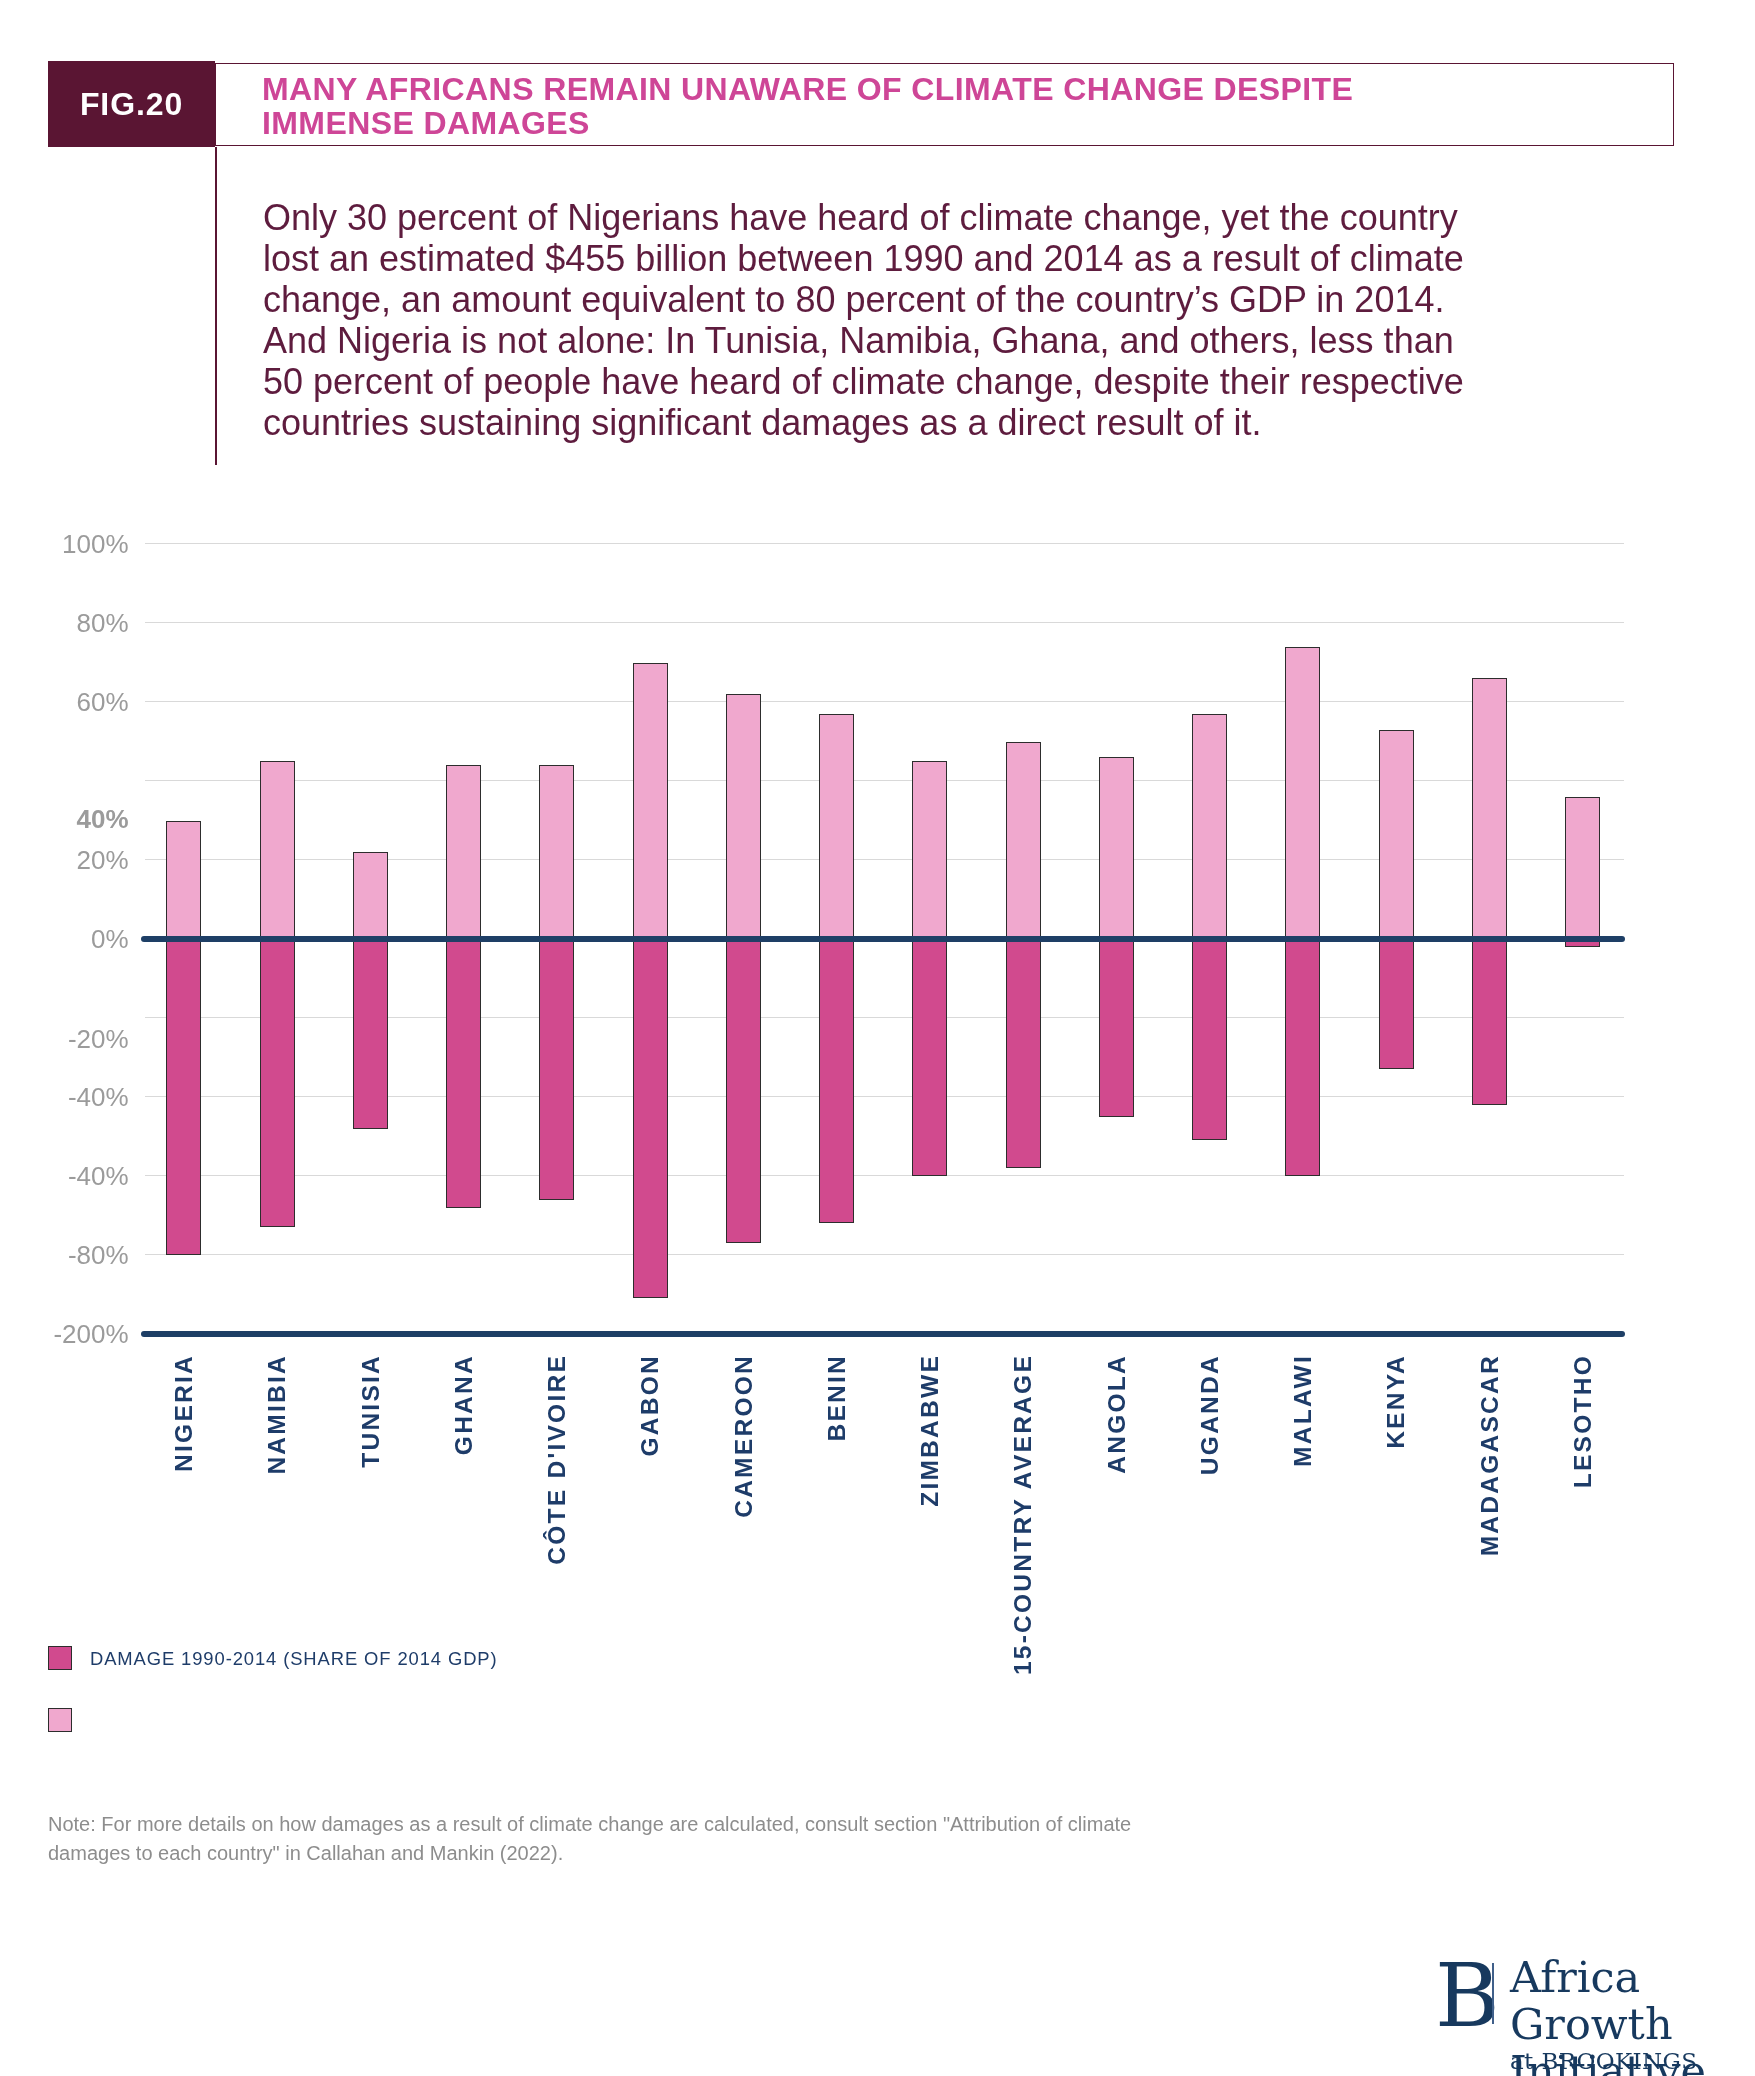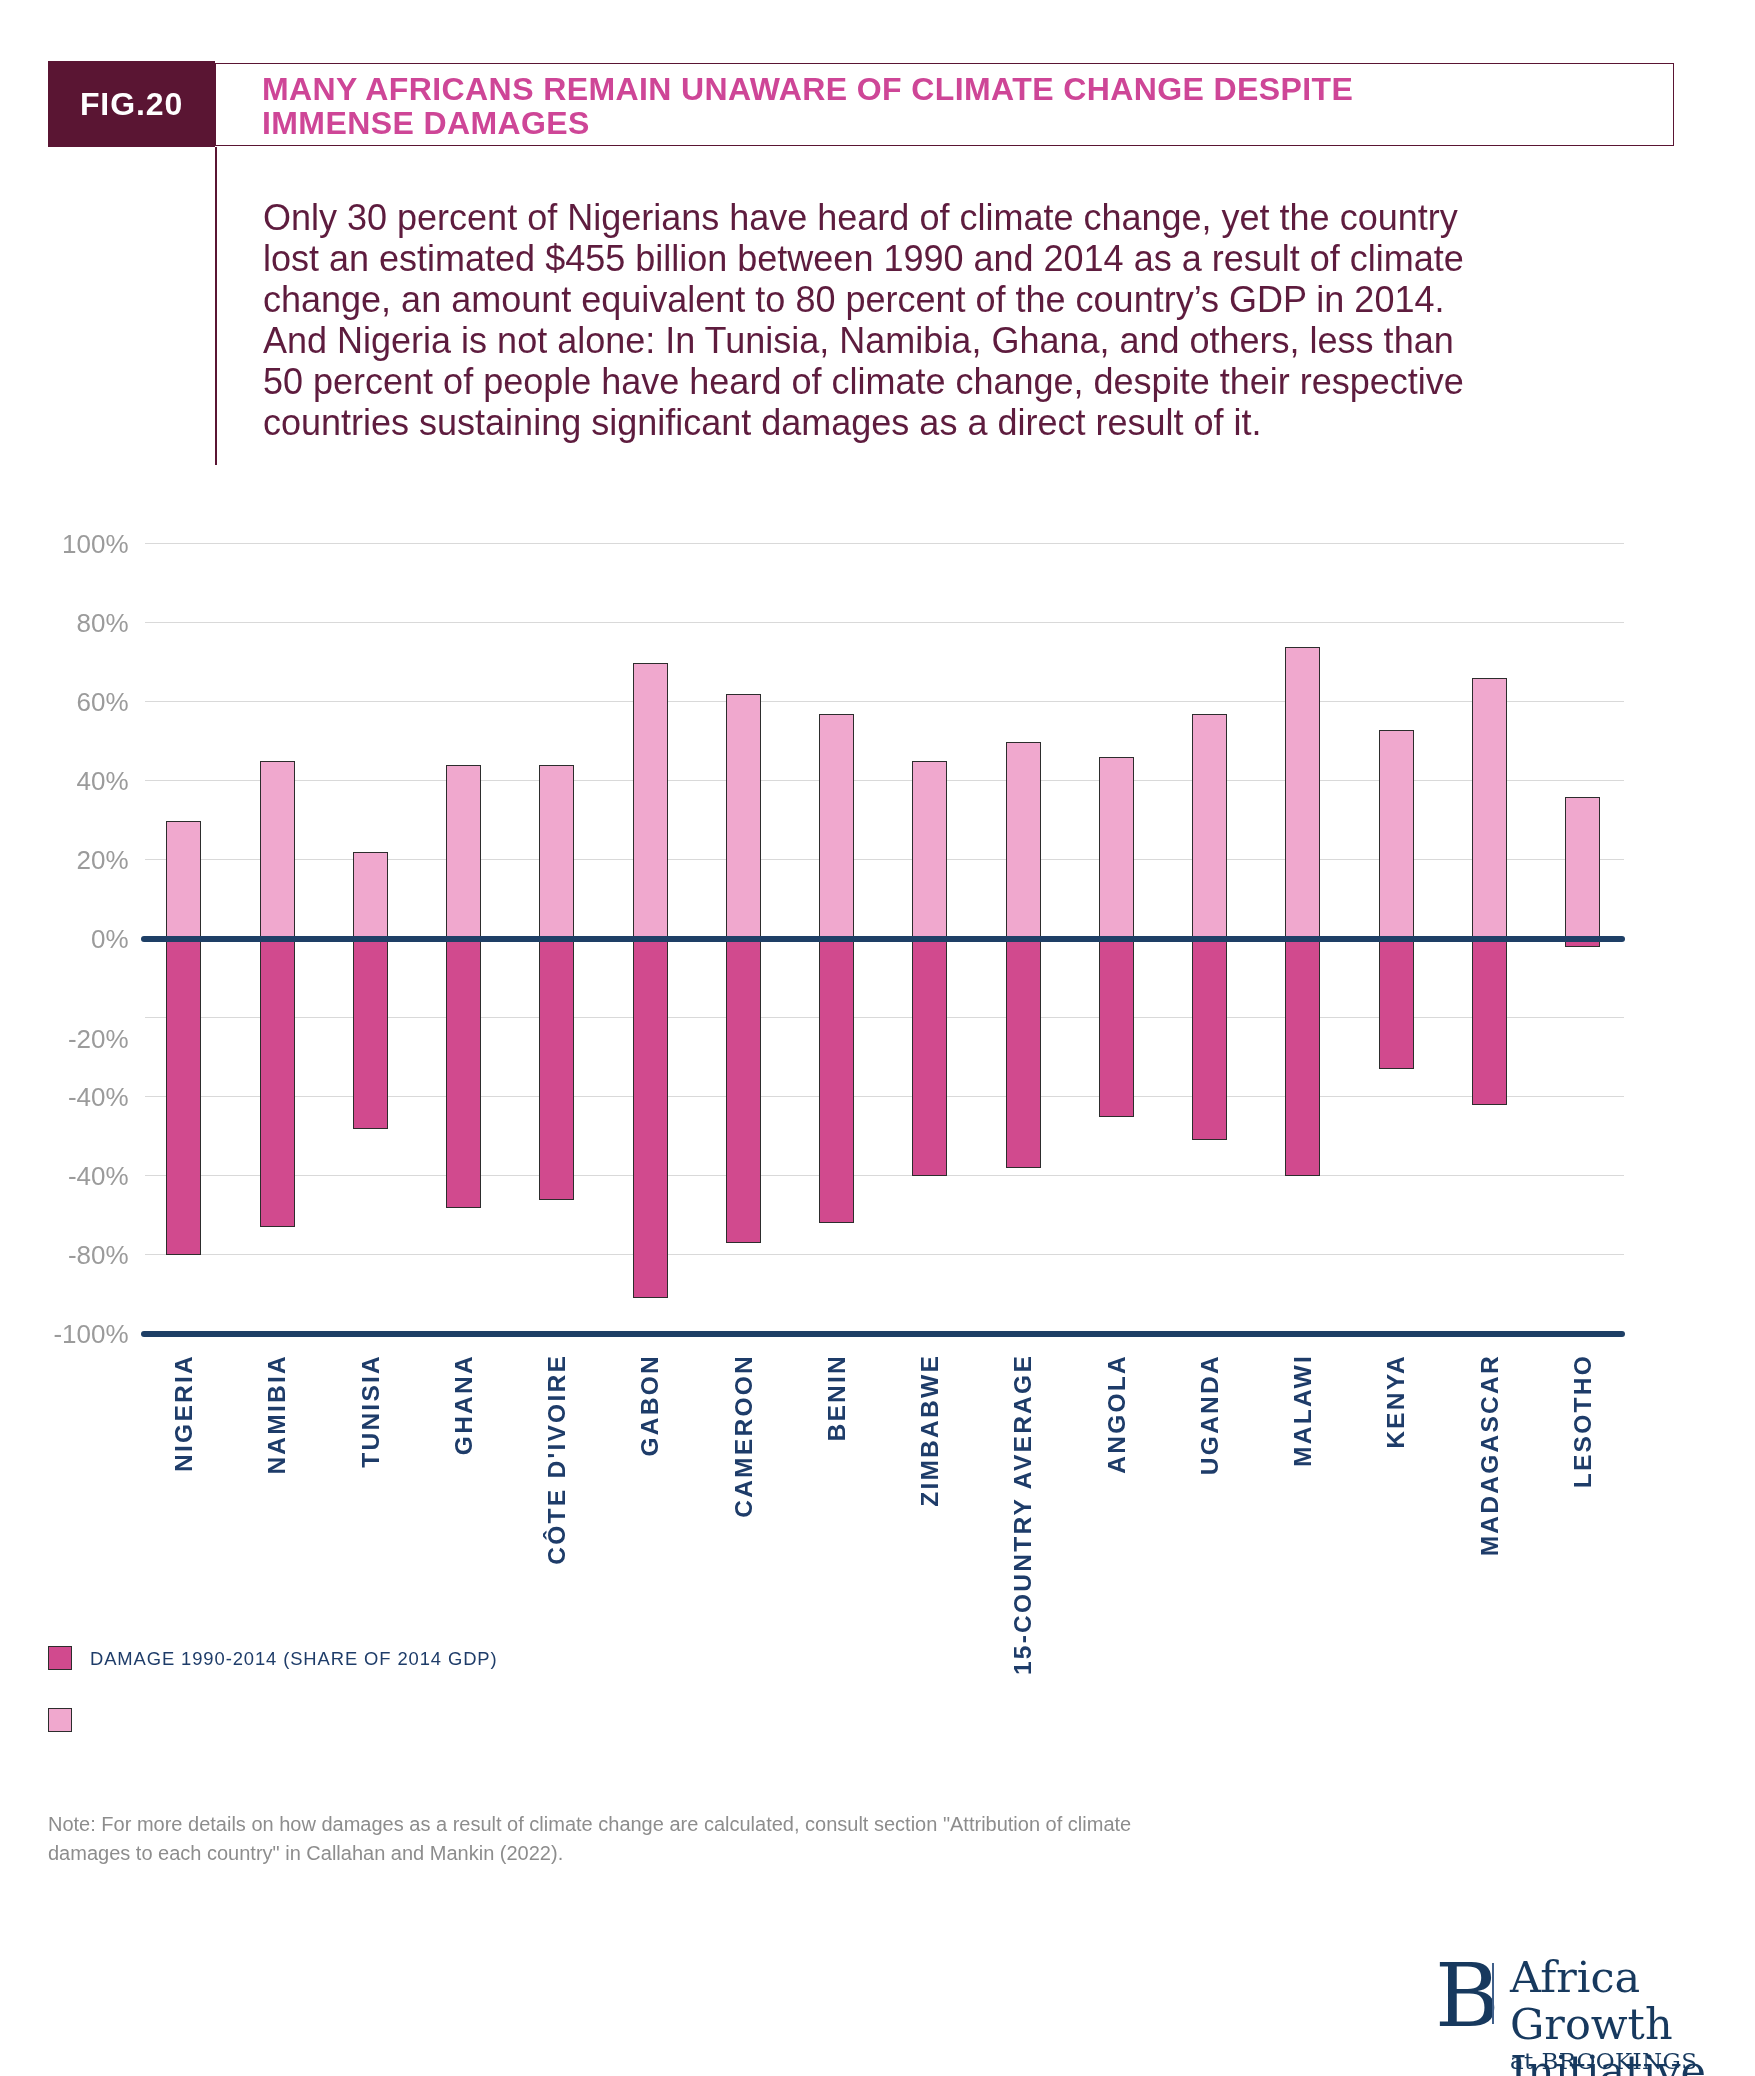--- a/index.html
+++ b/index.html
@@ -188,33 +188,33 @@
 countries sustaining significant damages as a direct result of it.</div>
 
   <div id="chart">
       <div class="gridline" style="top: 543px;"></div>
       <div class="ytick" style="top: 528px;">100%</div>
       <div class="gridline" style="top: 622px;"></div>
       <div class="ytick" style="top: 607px;">80%</div>
       <div class="gridline" style="top: 701px;"></div>
       <div class="ytick" style="top: 686px;">60%</div>
       <div class="gridline" style="top: 780px;"></div>
-      <div class="ytick" style="top: 765px;">40%</div>
+      <div class="ytick" style="top: 803px; font-weight: bold;">40%</div>
       <div class="gridline" style="top: 859px;"></div>
       <div class="ytick" style="top: 844px;">20%</div>
       <div class="ytick" style="top: 923px;">0%</div>
       <div class="gridline" style="top: 1017px;"></div>
       <div class="ytick" style="top: 1023px;">-20%</div>
       <div class="gridline" style="top: 1096px;"></div>
       <div class="ytick" style="top: 1081px;">-40%</div>
       <div class="gridline" style="top: 1175px;"></div>
       <div class="ytick" style="top: 1160px;">-40%</div>
       <div class="gridline" style="top: 1254px;"></div>
       <div class="ytick" style="top: 1239px;">-80%</div>
-      <div class="ytick" style="top: 1318px;">-100%</div>
+      <div class="ytick" style="top: 1318px;">-200%</div>
       <div class="bar" title="NIGERIA: 30%" style="left: 166px; top: 821px; height: 118px; background: rgb(240, 168, 206);"></div>
       <div class="bar" title="NIGERIA: -80%" style="left: 166px; top: 939px; height: 316px; background: rgb(209, 74, 142);"></div>
       <div class="xlabel-wrap" style="left: 168px; top: 1354px;">
         <span class="xlabel">NIGERIA</span>
       </div>
       <div class="bar" title="NAMIBIA: 45%" style="left: 260px; top: 761px; height: 178px; background: rgb(240, 168, 206);"></div>
       <div class="bar" title="NAMIBIA: -73%" style="left: 260px; top: 939px; height: 288px; background: rgb(209, 74, 142);"></div>
       <div class="xlabel-wrap" style="left: 261px; top: 1354px;">
         <span class="xlabel">NAMIBIA</span>
       </div>

